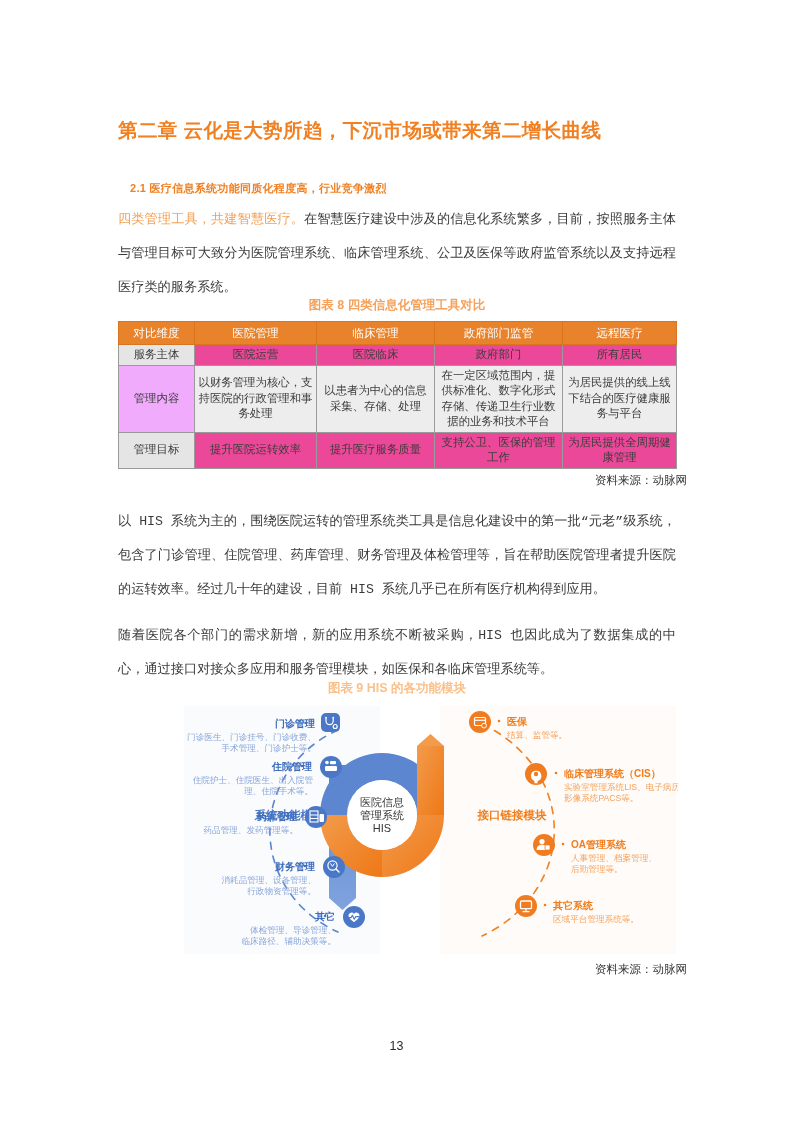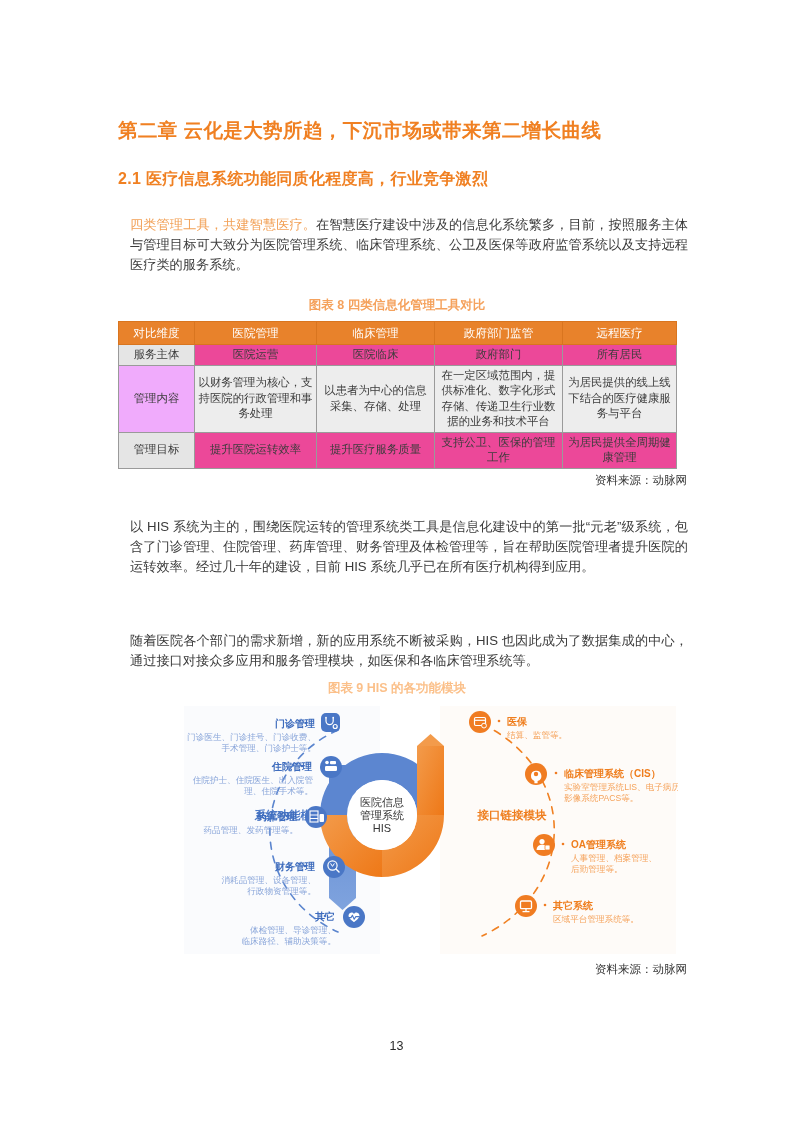--- a/index.html
+++ b/index.html
@@ -32,37 +32,38 @@
     font-weight: bold;
     color: #F08022;
     margin: 0;
     padding: 0;
     letter-spacing: 0.4px;
     position: absolute;
     top: 100px; left: 0;
     white-space: nowrap;
   }
   h2.section {
-    font-size: 16px;
+    font-size: 11px;
     font-weight: bold;
     color: #F08022;
-    margin: 0; padding: 0;
+    margin: 12px; padding: 0;
     letter-spacing: 0.3px;
     position: absolute;
     top: 152px; left: 0;
     white-space: nowrap;
   }
 
   
   .para {
     font-size: 13.2px;
-    line-height: 20px;
+    line-height: 34px;
     color: #3a3a3a;
     text-align: justify;
-    margin: 12px;
+    margin: 0;
+    font-family: Liberation Mono, monospace;
   }
   .para .hl { color: #F2A055; }
 
   #p-intro { position: absolute; top: 186px; left: 0; width: 558px; }
   #p-his   { position: absolute; top: 488px; left: 0; width: 558px; }
   #p-dept  { position: absolute; top: 602px; left: 0; width: 558px; }
 
   
   .fig-caption {
     font-size: 12.5px;

